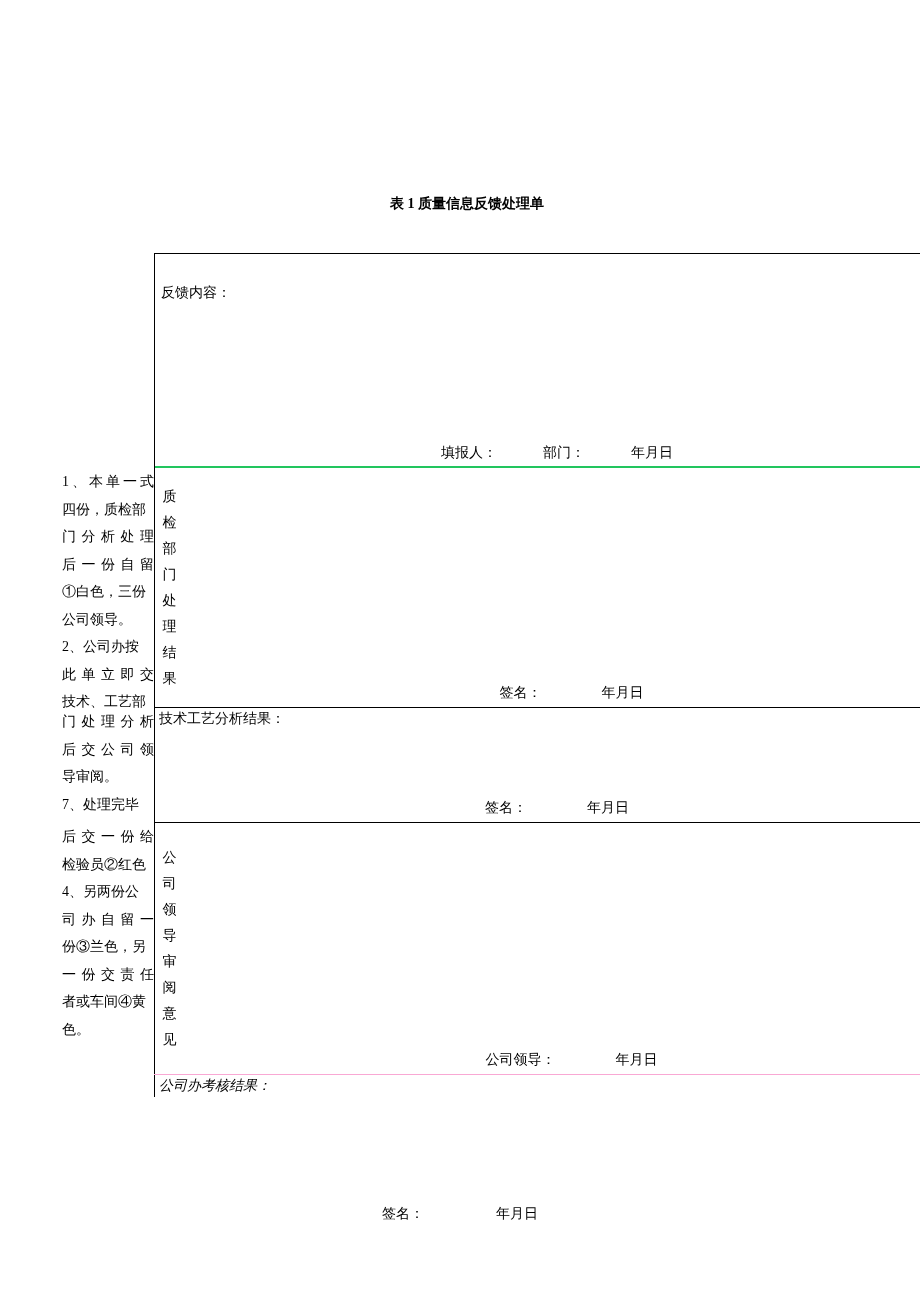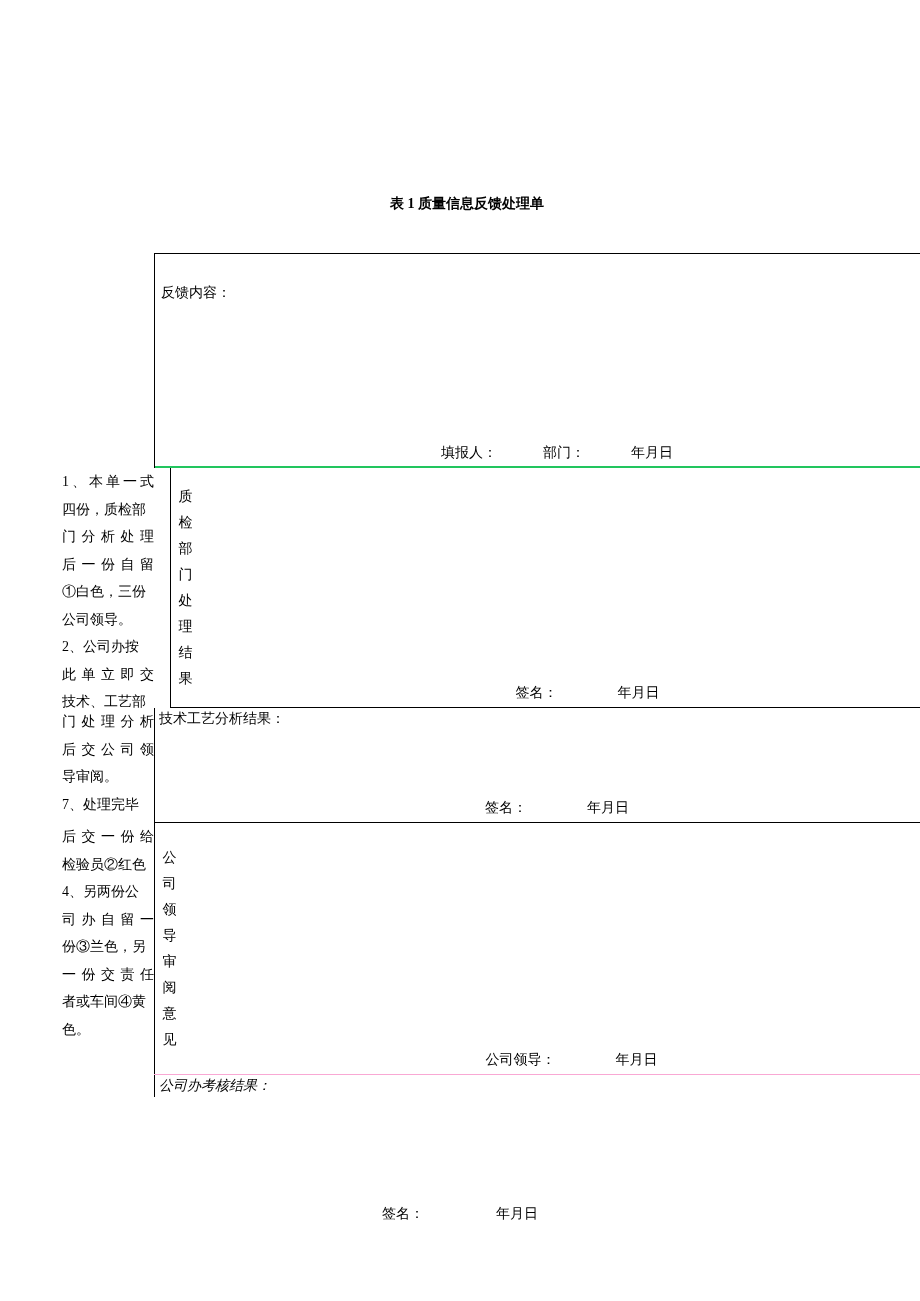--- a/index.html
+++ b/index.html
@@ -77,21 +77,21 @@
     .tech-label {
       padding: 2px 4px;
     }
     .sig-bottom {
       display: flex;
       justify-content: center;
       gap: 60px;
       align-items: center;
       height: 28px;
     }
-    .row2 { height: 240px; gap: 16px; }
+    .row2 { height: 240px; }
     .row3 { height: 115px; }
     .row4 { height: 252px; }
     .row5 { border-left: 1px solid #000; font-style: italic; }
     .row5-label { padding: 2px 4px; }
     .bottom-sig {
       position: absolute;
       top: 1205px;
       left: 0;
       width: 920px;
       display: flex;

